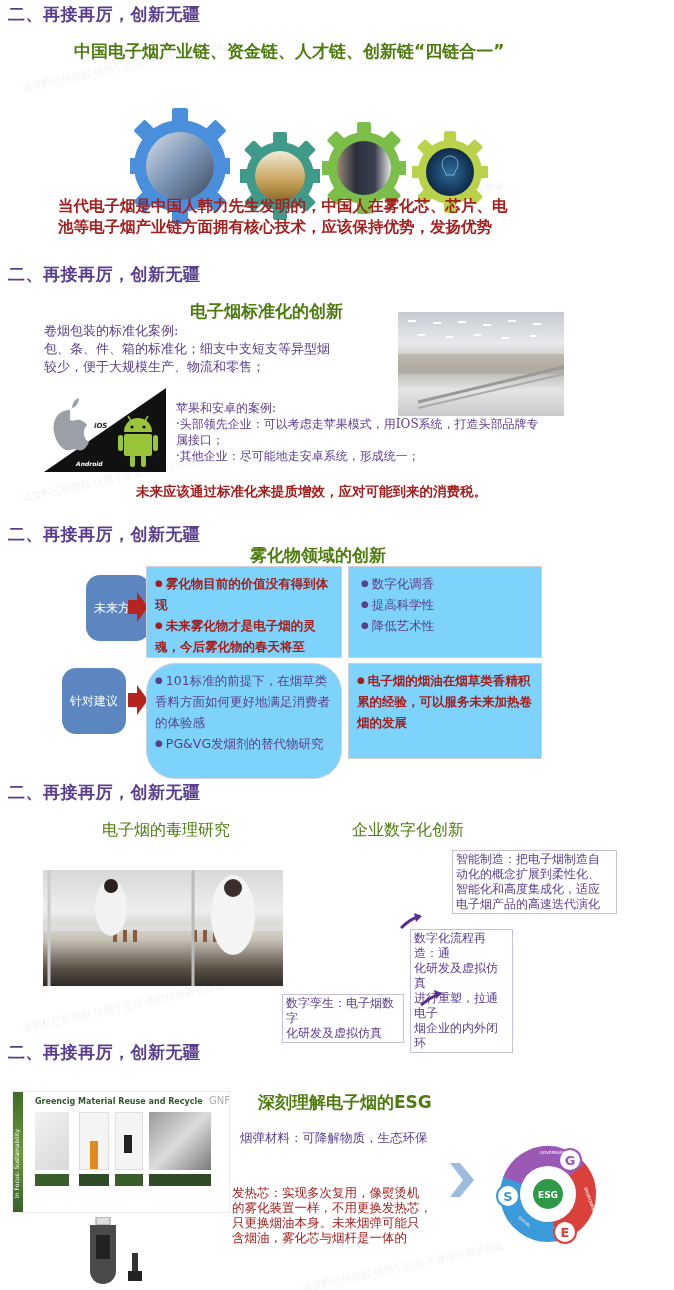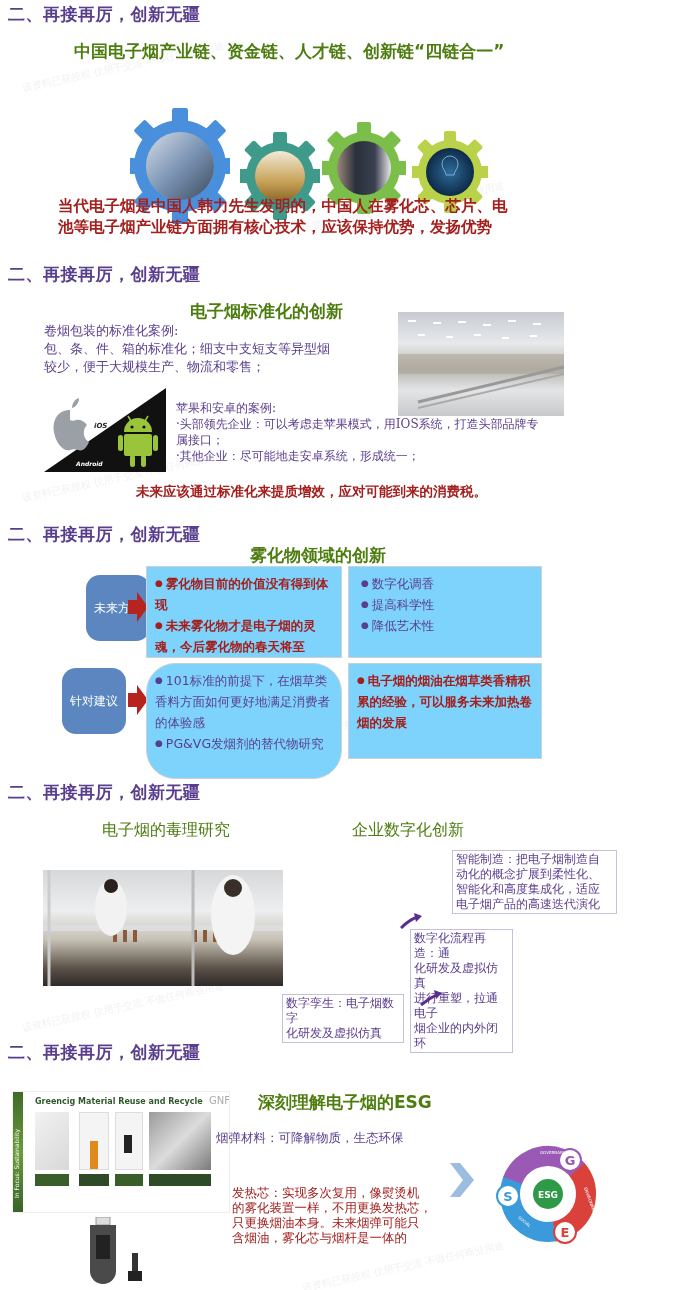--- a/index.html
+++ b/index.html
@@ -325,21 +325,21 @@
   </div>
 
   <svg class="abs" style="left:88px;top:1217px;" width="70" height="70">
     <rect x="8" y="0" width="14" height="8" fill="#ddd" stroke="#999"></rect>
     <path d="M2 8 h26 v46 a13 13 0 0 1 -26 0z" fill="#4a4a4a"></path>
     <rect x="8" y="18" width="14" height="24" fill="#222"></rect>
     <rect x="44" y="36" width="6" height="18" fill="#333"></rect>
     <rect x="40" y="54" width="14" height="10" fill="#222"></rect>
   </svg>
 
-  <div class="abs serif purple-text" style="left:216px;top:1130px;font-size:12.5px;white-space:nowrap;">烟弹材料：可降解物质，生态环保</div>
+  <div class="abs serif purple-text" style="left:240px;top:1130px;font-size:12.5px;white-space:nowrap;">烟弹材料：可降解物质，生态环保</div>
   <div class="abs serif red-text" style="left:232px;top:1185px;font-size:12.5px;line-height:15px;white-space:nowrap;">
     <div>发热芯：实现多次复用，像熨烫机</div>
     <div>的雾化装置一样，不用更换发热芯，</div>
     <div>只更换烟油本身。未来烟弹可能只</div>
     <div>含烟油，雾化芯与烟杆是一体的</div>
   </div>
 
   <svg class="abs" style="left:450px;top:1163px;" width="24" height="34">
       <polygon points="0,0 10,0 24,17 10,34 0,34 13,17" fill="#9cbde0"></polygon>
     </svg>

